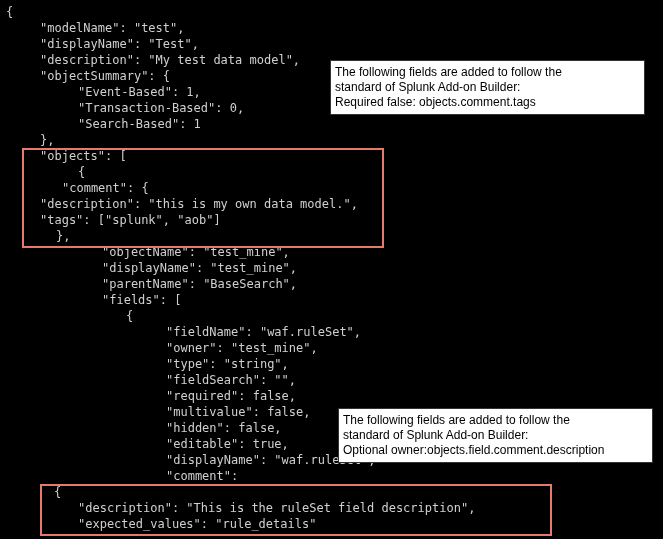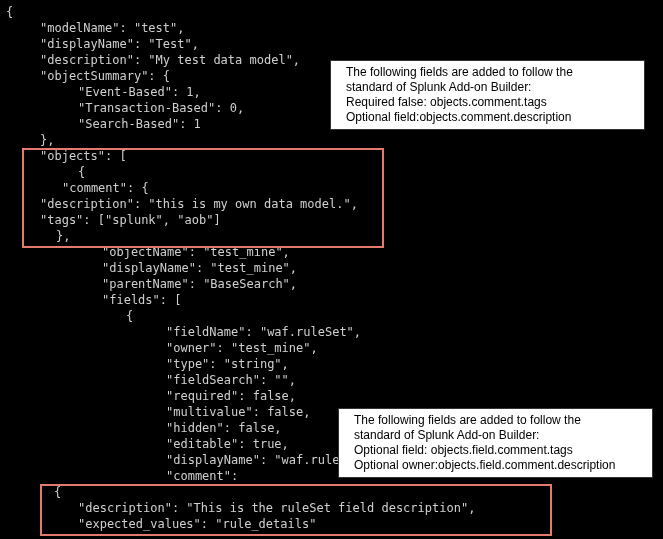--- a/index.html
+++ b/index.html
@@ -21,21 +21,21 @@
   .i3 { padding-left: 96px; }
   .i4 { padding-left: 120px; }
   .i5 { padding-left: 160px; }
   .callout {
     position: absolute;
     background: #fff;
     color: #000;
     font-family: Arial, Helvetica, sans-serif;
     font-size: 12px;
     line-height: 15px;
-    padding: 4px 15px;
+    padding: 4px 4px;
     border: 1px solid #333;
     width: 315px;
   }
   .hl {
     position: absolute;
     border: 2px solid #e57b6c;
     background: transparent;
     pointer-events: none;
   }
 </style>
@@ -74,24 +74,22 @@
 <span class="line i5">"comment":</span>
 <span class="line" style="padding-left:48px">{</span>
 <span class="line" style="padding-left:72px">"description": "This is the ruleSet field description",</span>
 <span class="line" style="padding-left:72px">"expected_values": "rule_details"</span>
 </pre>
 
 <div class="callout" style="top:60px; left:330px;">
   <div>The following fields are added to follow the</div>
   <div>standard of Splunk Add-on Builder:</div>
   <div>Required false: objects.comment.tags</div>
-  <div>Optional field:objects.comment.description</div>
 </div>
 
 <div class="callout" style="top:408px; left:338px;">
   <div>The following fields are added to follow the</div>
   <div>standard of Splunk Add-on Builder:</div>
-  <div>Optional field: objects.field.comment.tags</div>
   <div>Optional owner:objects.field.comment.description</div>
 </div>
 
 <div class="hl" style="top:148px; left:22px; width:362px; height:100px;"></div>
 <div class="hl" style="top:484px; left:40px; width:512px; height:52px;"></div>
 
 </body></html>

